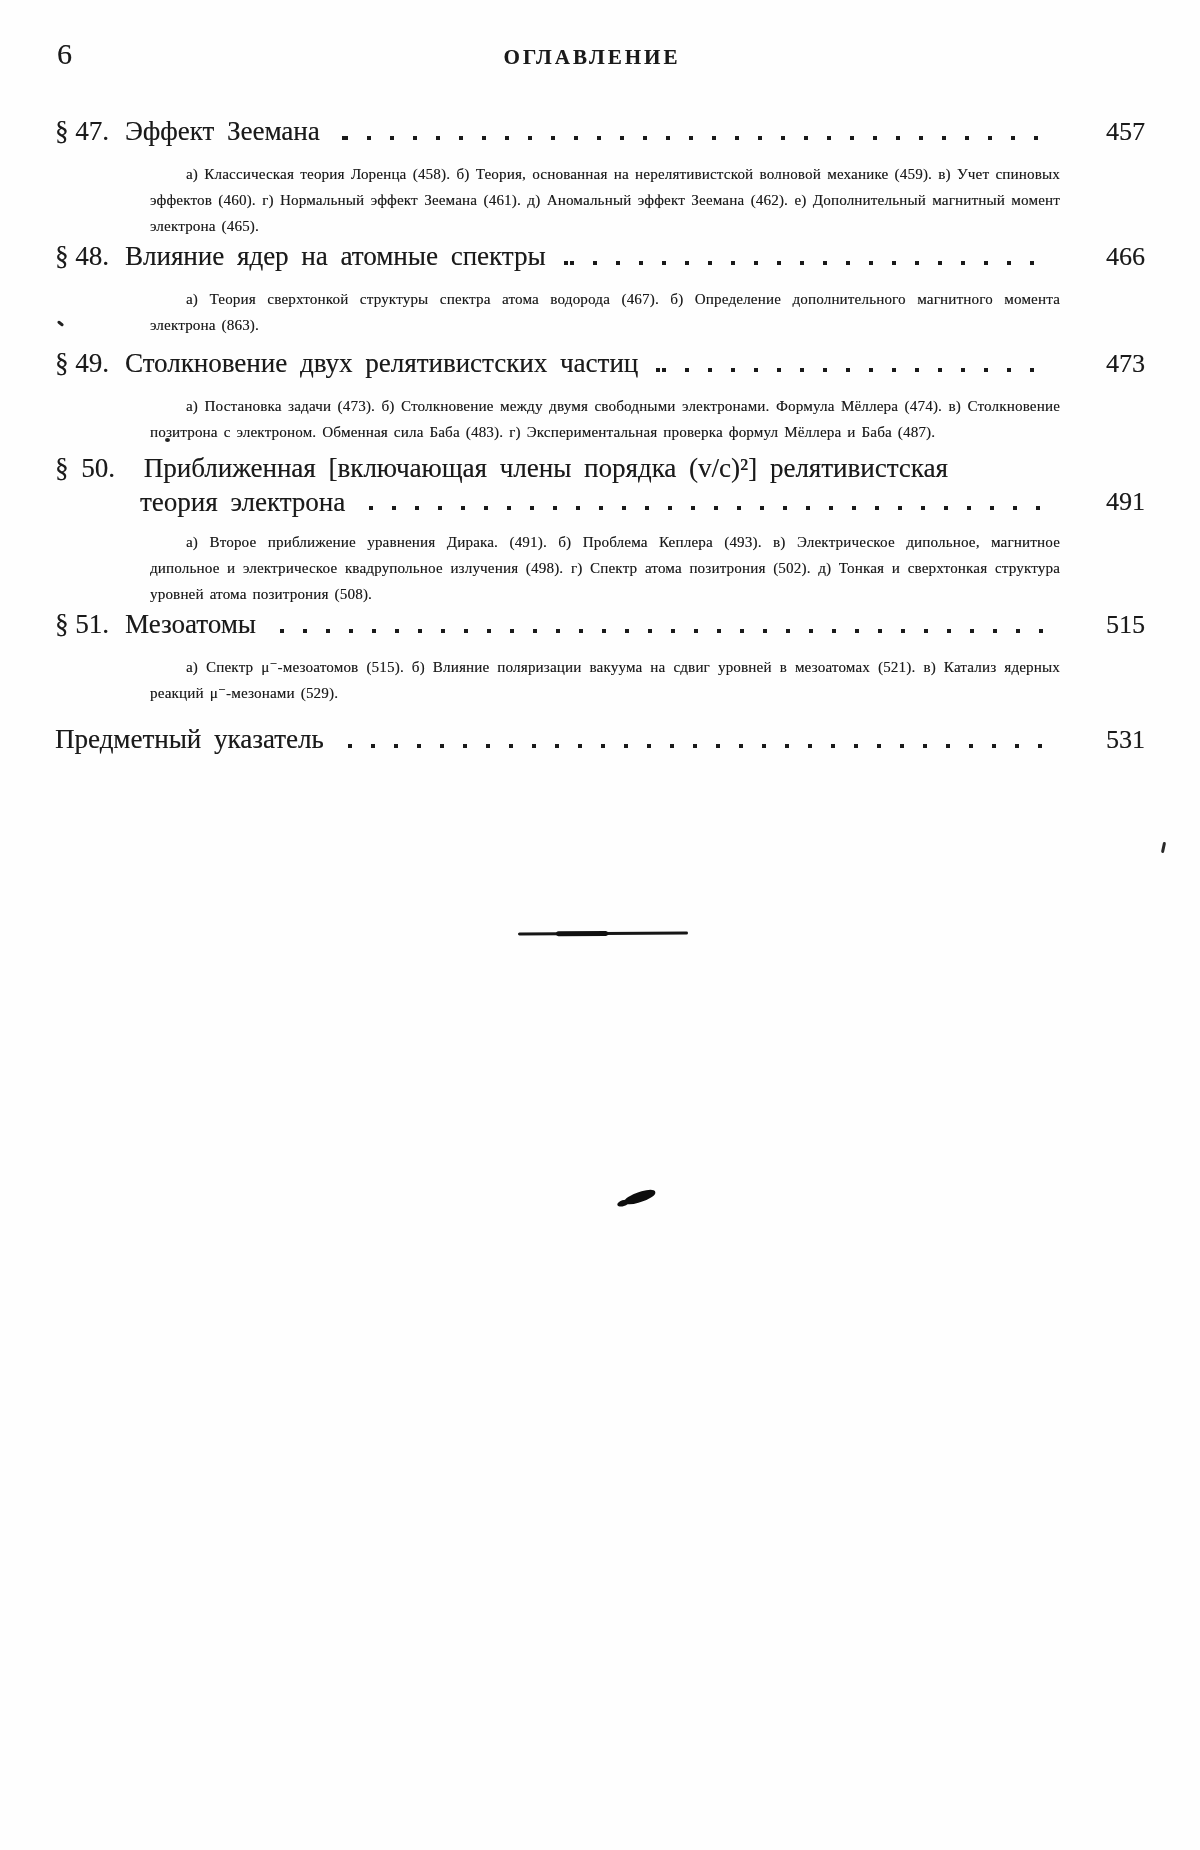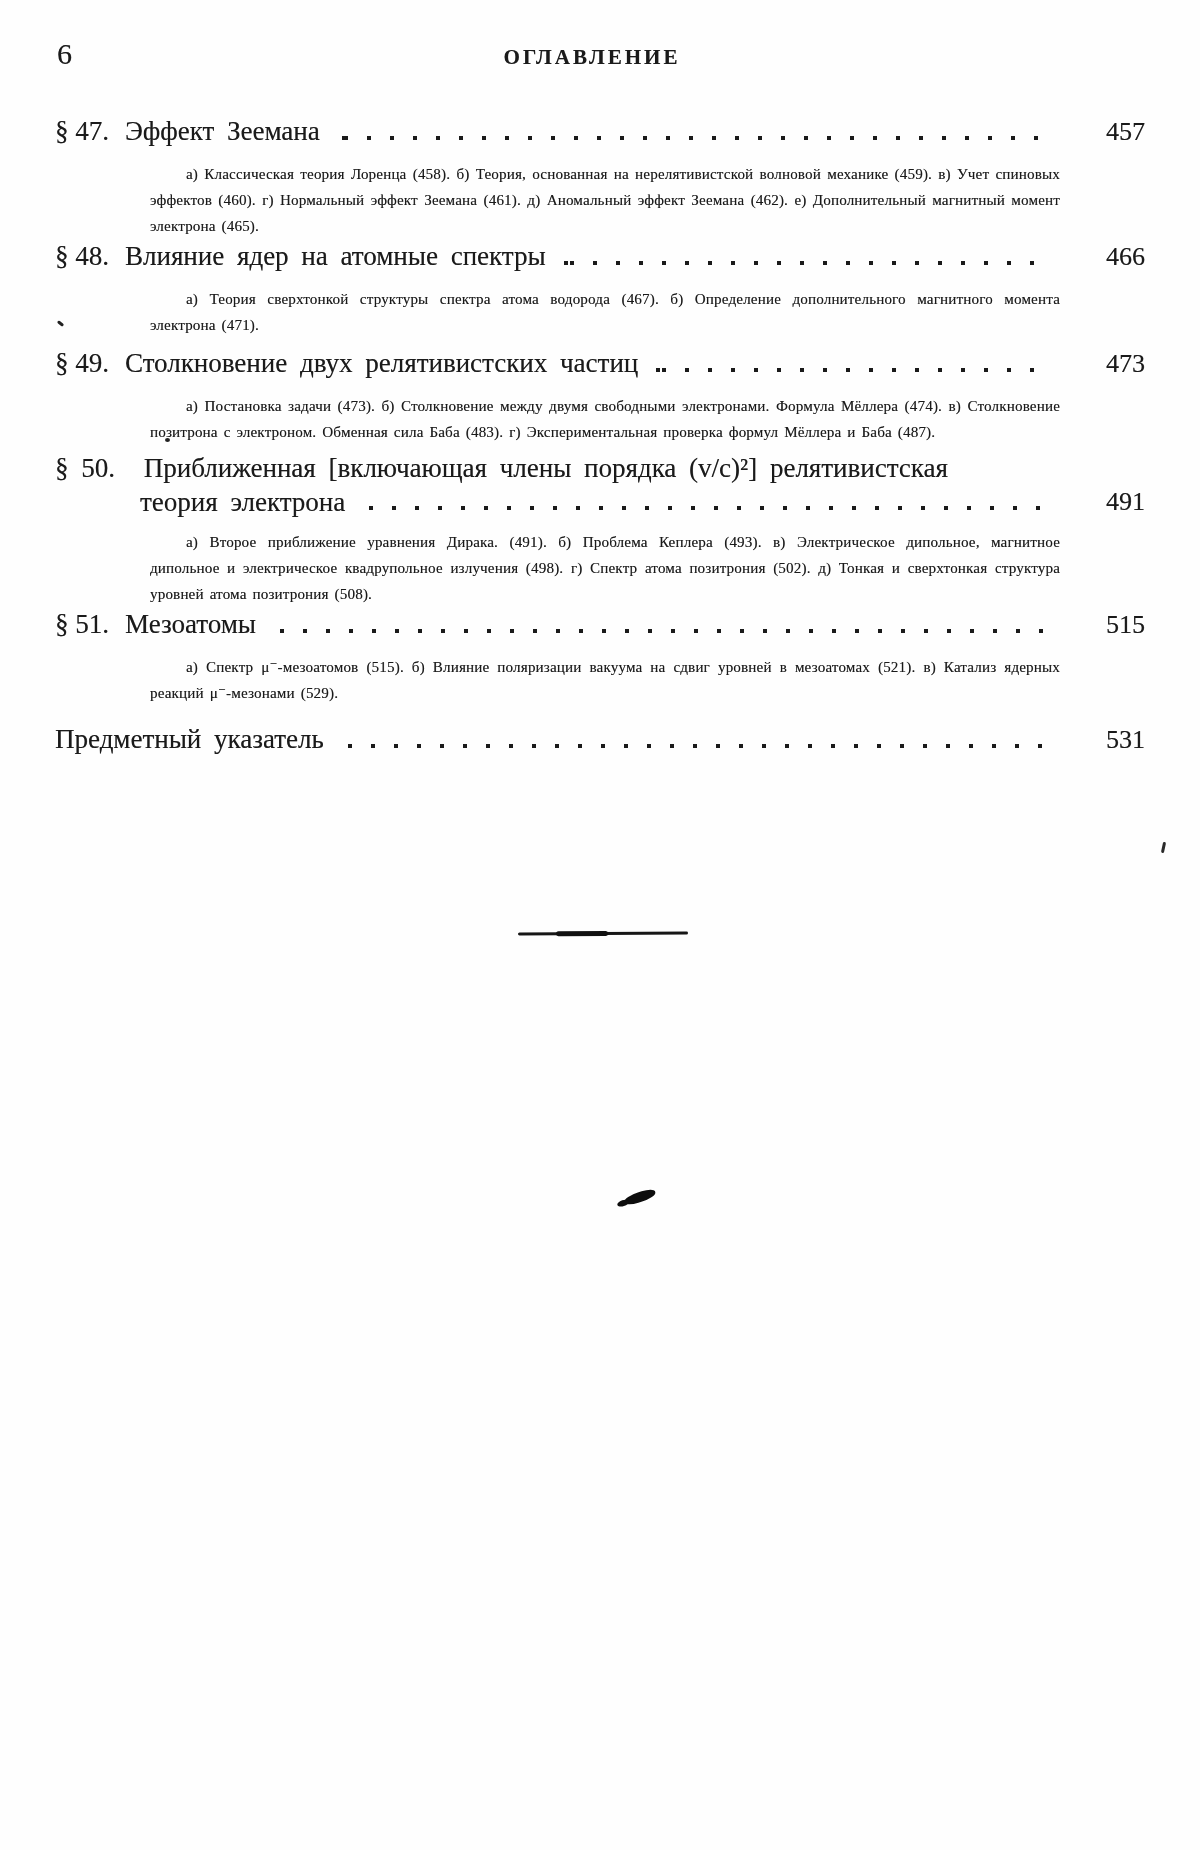--- a/index.html
+++ b/index.html
@@ -103,21 +103,21 @@
       <p class="details">а) Классическая теория Лоренца (458). б) Теория, основанная на нерелятивистской волновой механике (459). в) Учет спиновых эффектов (460). г) Нормальный эффект Зеемана (461). д) Аномальный эффект Зеемана (462). е) Дополнительный магнитный момент электрона (465).</p>
     </div>
 
     <div class="entry">
       <div class="entry-head mt-e48">
         <span class="sec-label">§ 48.</span>
         <span class="sec-title">Влияние ядер на атомные спектры</span>
         <span class="leader"></span>
         <span class="pagenum">466</span>
       </div>
-      <p class="details">а) Теория сверхтонкой структуры спектра атома водорода (467). б) Определение дополнительного магнитного момента электрона (471).</p>
+      <p class="details">а) Теория сверхтонкой структуры спектра атома водорода (467). б) Определение дополнительного магнитного момента электрона (863).</p>
     </div>
 
     <div class="entry">
       <div class="entry-head mt-e49">
         <span class="sec-label">§ 49.</span>
         <span class="sec-title">Столкновение двух релятивистских частиц</span>
         <span class="leader"></span>
         <span class="pagenum">473</span>
       </div>
       <p class="details">а) Постановка задачи (473). б) Столкновение между двумя свободными электронами. Формула Мёллера (474). в) Столкновение позитрона с электроном. Обменная сила Баба (483). г) Экспериментальная проверка формул Мёллера и Баба (487).</p>

